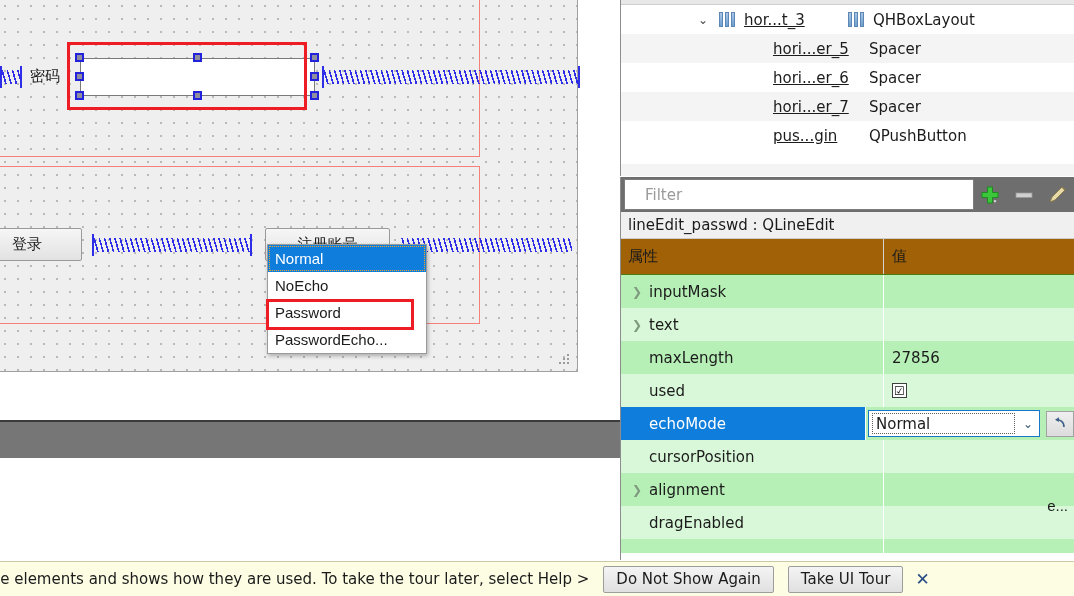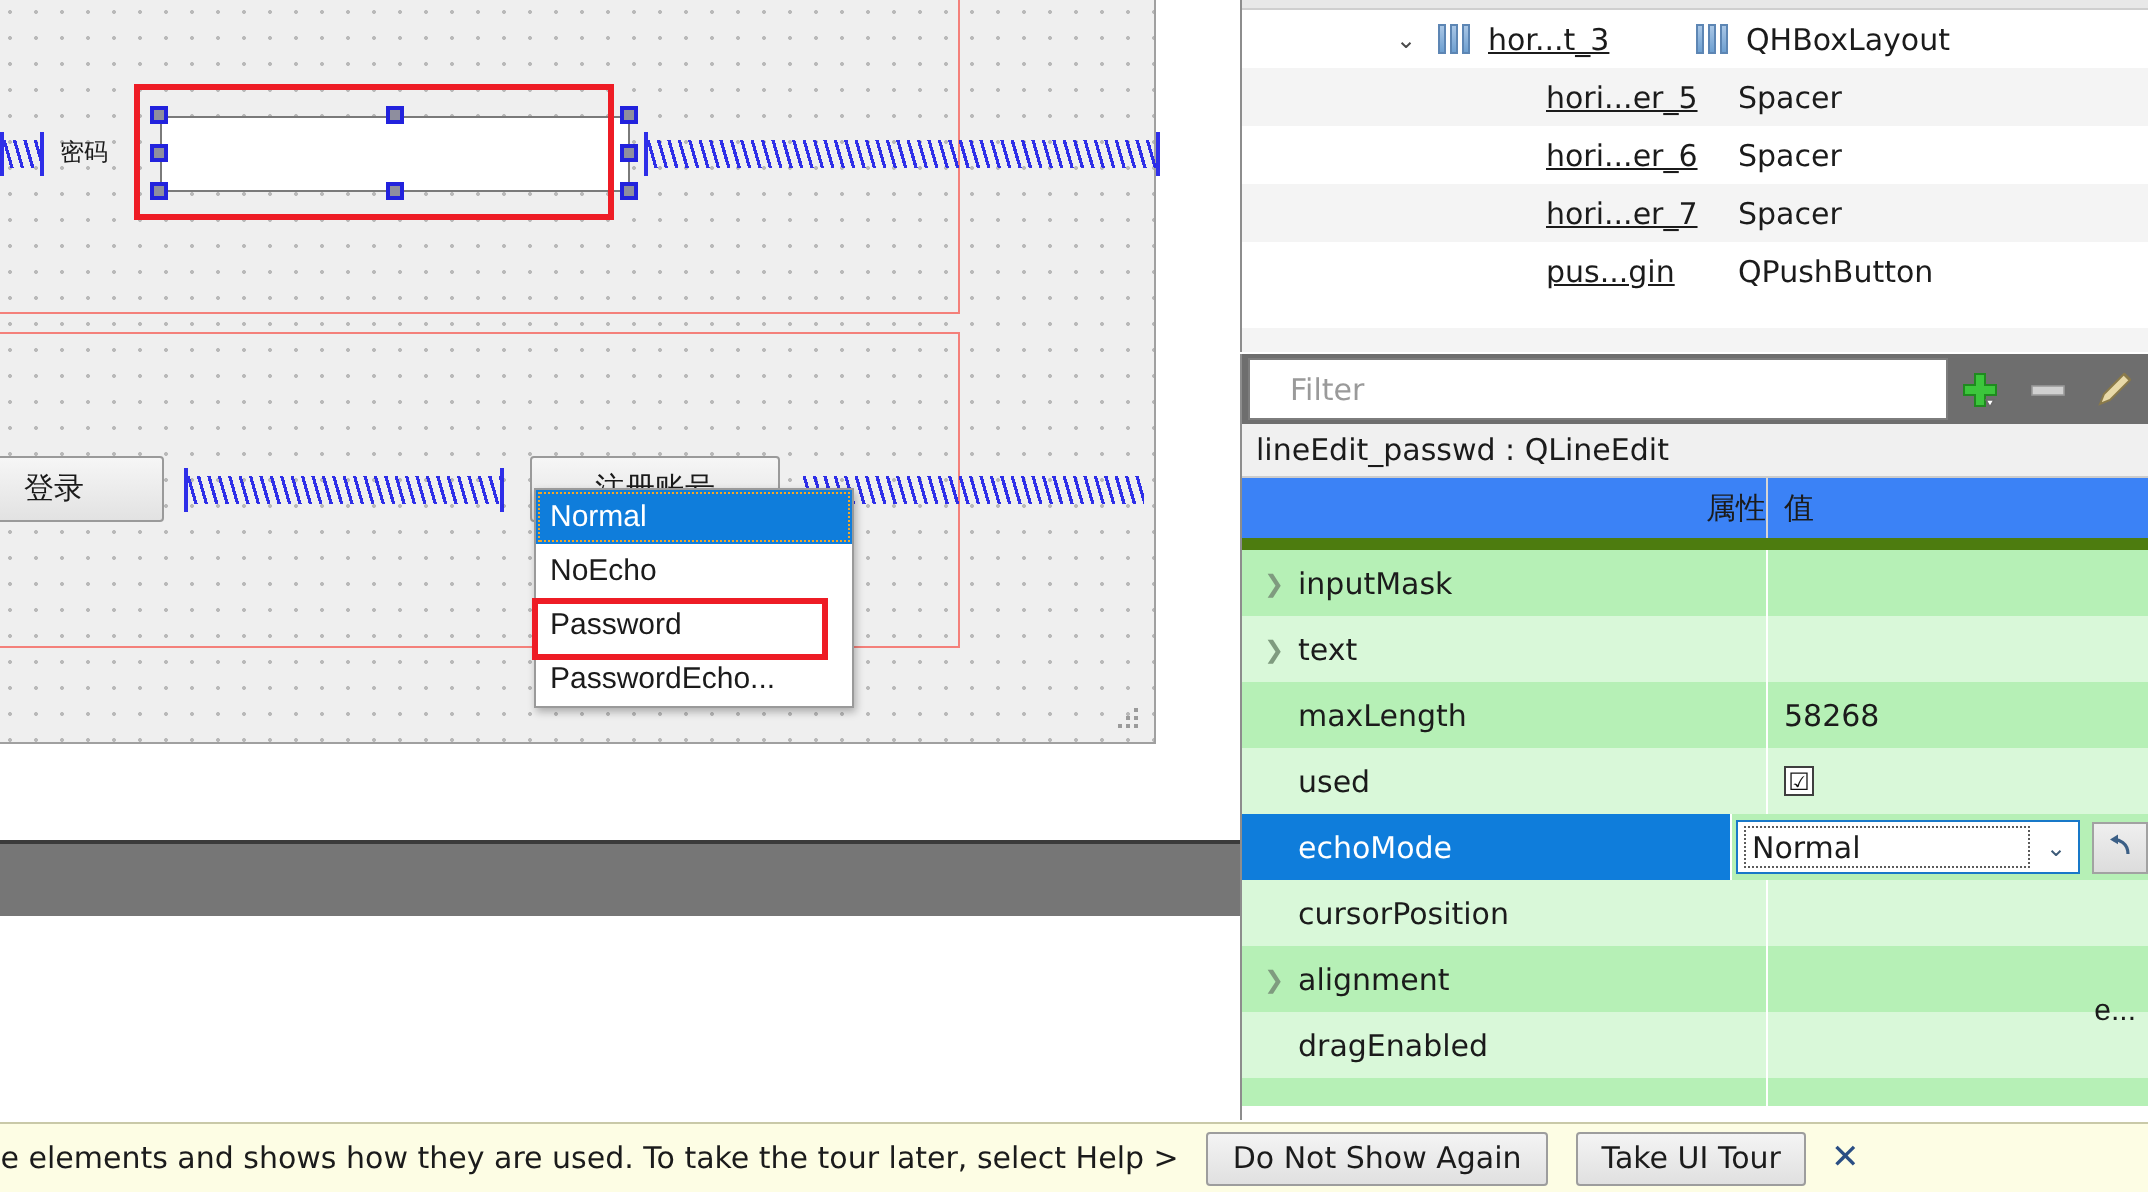--- a/index.html
+++ b/index.html
@@ -44,21 +44,21 @@
   }
   
   #annot-lineedit {
     position: absolute; left: 67px; top: 42px; width: 240px; height: 68px;
     border: 3px solid #ee1c25; pointer-events: none;
   }
 
   
   #label-passwd {
     position: absolute; left: 30px; top: 66px;
-    font-size: 12px; color: #1a1a1a; line-height: 20px;
+    font-size: 15px; color: #1a1a1a; line-height: 20px;
     font-family: "DejaVu Sans", sans-serif;
   }
 
   
   .spacer {
     position: absolute;
     background-image: repeating-linear-gradient(
       74deg, #2424e8 0px, #2424e8 1.6px, transparent 1.6px, transparent 5px);
     opacity: .95;
   }
@@ -159,22 +159,22 @@
   #prop-editor {
     position: absolute; left: 620px; top: 212px; width: 454px; height: 348px;
     background: #ffffff; border-left: 1px solid #8d8d8d; overflow: hidden;
     font-family: "DejaVu Sans", sans-serif; font-size: 15px;
   }
   #obj-header {
     height: 27px; background: #f0f0f0; border-bottom: 1px solid #cccccc;
     display: flex; align-items: center; padding-left: 7px; color: #1b1b1b;
   }
   #col-header {
-    height: 36px; background: #3b82f6; border-bottom: 6px solid #4d7c0f;
-    display: flex; align-items: center; color: #1b1b1b; text-align: right;
+    height: 36px; background: #a16207; border-bottom: 1px solid #4d7c0f;
+    display: flex; align-items: center; color: #1b1b1b;
   }
   #col-header .c1 { width: 262px; padding-left: 7px; }
   #col-header .c2 { padding-left: 8px; border-left: 1px solid #d5d5d5;
                     height: 100%; display: flex; align-items: center; flex: 1; }
 
   .prop-row { height: 33px; display: flex; align-items: stretch; }
   .prop-row .pname {
     width: 262px; display: flex; align-items: center; color: #1b1b1b;
     padding-left: 10px;
   }
@@ -398,21 +398,21 @@
         <span>text</span>
       </span>
       <span class="pval"></span>
     </div>
 
     <div class="prop-row shadeA">
       <span class="pname">
         <span class="expander"></span>
         <span>maxLength</span>
       </span>
-      <span class="pval">58268</span>
+      <span class="pval">27856</span>
     </div>
 
     <div class="prop-row shadeB">
       <span class="pname">
         <span class="expander"></span>
         <span>used</span>
       </span>
       <span class="pval">
         <span class="chk">☑</span>
       </span>

